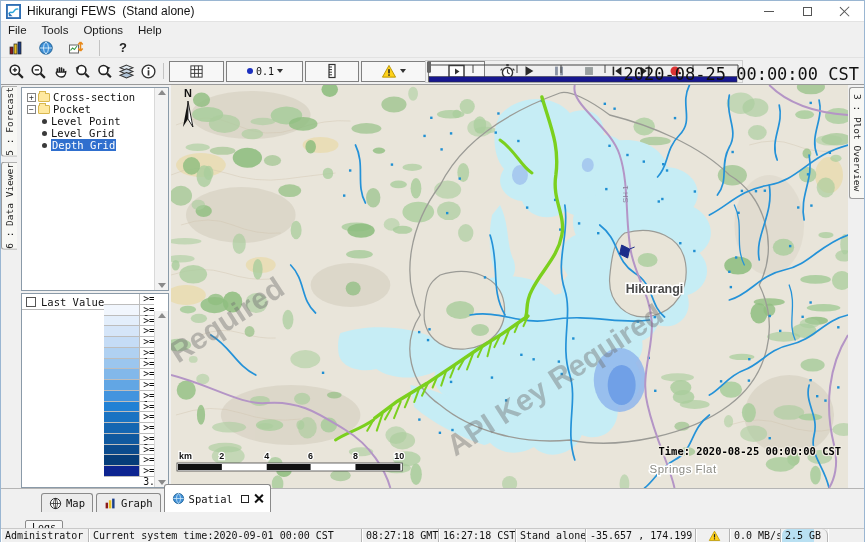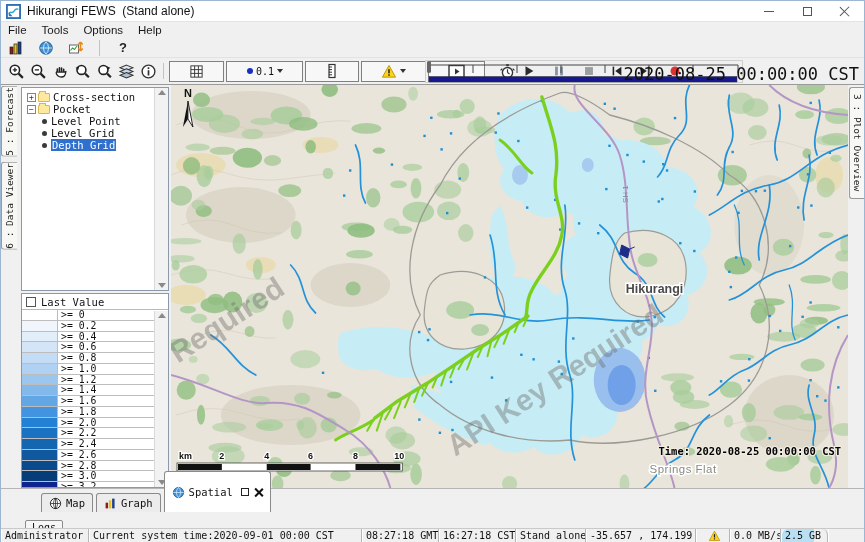--- a/index.html
+++ b/index.html
@@ -68,40 +68,40 @@
                background:#ffe9a0; border:1px solid #d8b74f; border-bottom:none; }
   .bullet-ic { width:5px; height:5px; border-radius:50%; background:#3a3a3a; margin:0 4px 0 2px; flex:none;}
   .tree-row.selected .lbl { background:#2f6fce; color:#fff; padding:0 1px; }
   .vscroll { position:absolute; right:0; top:0; bottom:0; width:14px; background:#f2f2f2;
              border-left:1px solid #d9d9d9; display:flex; flex-direction:column; justify-content:space-between;
              align-items:center; padding:2px 0;}
   .sc-arr { width:0; height:0; border-left:4px solid transparent; border-right:4px solid transparent; }
   .sc-up { border-bottom:5px solid #8a8a8a; } .sc-dn { border-top:5px solid #8a8a8a; }
 
   .legend-box { margin-top:2px; flex:1; background:#fff; border:1px solid #8a9aa8; position:relative;
-                overflow:hidden; display:flex; flex-direction:column;}
+                overflow:hidden; display:flex; flex-direction:row;}
   .lg-head { height:16px; display:flex; align-items:center; padding-left:4px; border-bottom:1px solid #b9b9b9;
              font-family:"DejaVu Sans Mono", monospace; font-size:10.5px; color:#111; gap:5px; }
   .chk { width:10px; height:10px; border:1px solid #555; background:#fff; flex:none;}
   .lg-body { position:relative; flex:1; overflow:hidden; margin-right:14px; }
   .lg-row { display:flex; height:10.75px; border-bottom:1px solid #bdbdbd; }
   .lg-swatch { width:36px; border-right:1px solid #bdbdbd; flex:none; }
   .lg-label { flex:1; font-family:"DejaVu Sans Mono", monospace; font-size:9.8px; color:#111;
               padding-left:3px; line-height:10.5px; background:#fff;}
 
   .map-wrap { position:relative; flex:1; overflow:hidden; background:#e9e5da; }
   .map-wrap svg { position:absolute; inset:0; }
 
   
   .bottom-tabs { position:absolute; top:487px; left:0; width:863px; height:24px; background:#f0f0f0;
                  border-top:1px solid #b5b5b5; display:flex; align-items:flex-end; padding-left:40px; gap:3px;}
   .btab { height:19px; border:1px solid #8a8a8a; border-bottom:none; border-radius:3px 3px 0 0;
           background:#ececec; display:flex; align-items:center; gap:4px; padding:0 7px;
           font-family:"DejaVu Sans Mono", monospace; font-size:10.5px; color:#111; }
-  .btab.active { height:41px; background:#fff; }
+  .btab.active { height:28px; background:#fff; }
   .tab-ctl { display:flex; align-items:center; gap:5px; margin-left:4px; }
   .ctl-max { width:8px; height:8px; border:1.4px solid #222; }
   .ctl-close { position:relative; width:9px; height:9px; }
   .ctl-close::before,.ctl-close::after { content:""; position:absolute; left:4px; top:-1px; width:1.8px;
         height:11px; background:#111; }
   .ctl-close::before{ transform:rotate(45deg);} .ctl-close::after{ transform:rotate(-45deg);}
   .logs-row { position:absolute; top:511px; left:0; width:863px; height:16px; background:#f0f0f0; }
   .logs-btn { position:absolute; left:24px; top:8px; height:15px; border:1px solid #8a8a8a; border-radius:2px;
               background:#f6f6f6; font-family:"DejaVu Sans Mono", monospace; font-size:10px; color:#111;
               padding:0 6px; display:flex; align-items:center; }

